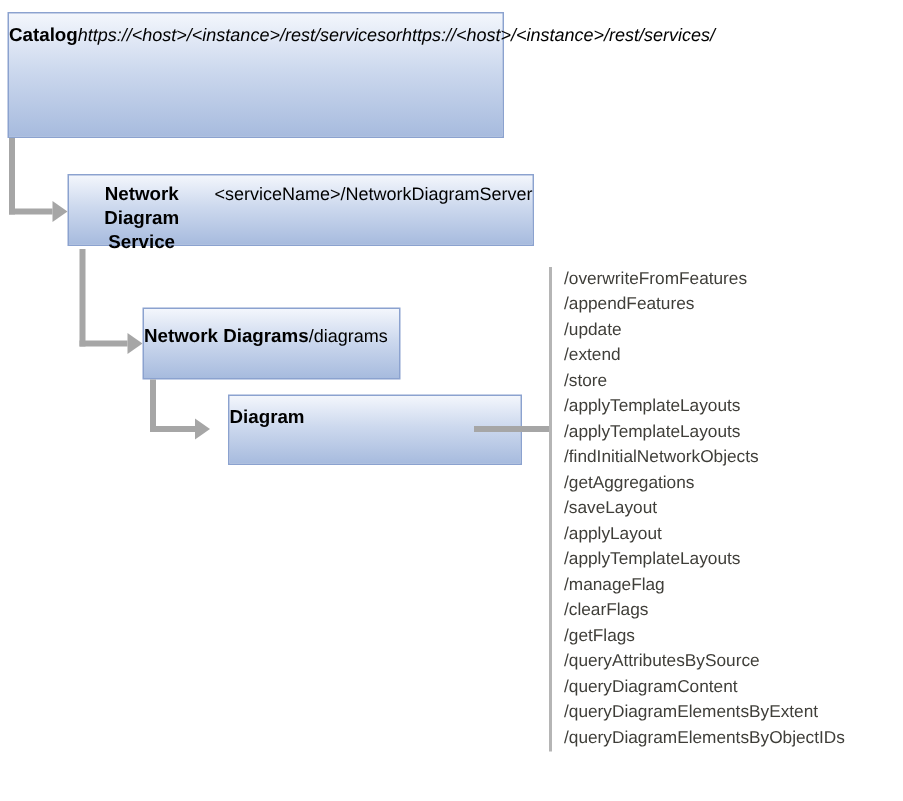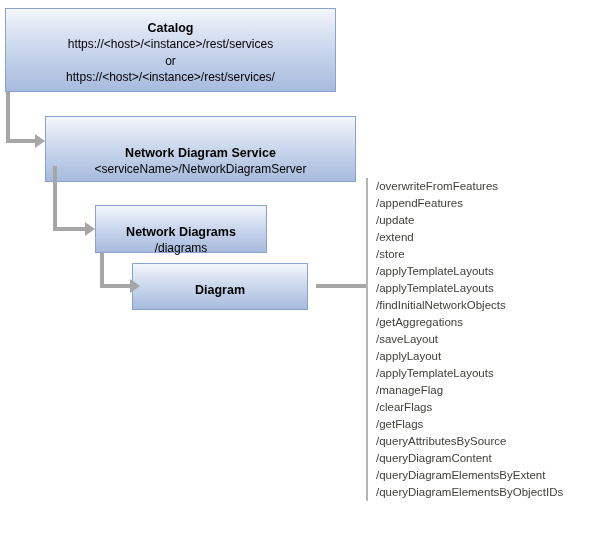--- a/index.html
+++ b/index.html
@@ -16,37 +16,37 @@
     overflow: hidden;
   }
   .box {
     position: absolute;
     box-sizing: border-box;
     background: linear-gradient(to bottom, #f3f6fc 0%, #cdd9ee 45%, #a7bbde 100%);
     border: 1px solid #8ba2cf;
     text-align: center;
     color: #000000;
     display: flex;
-    flex-direction: column;
-    justify-content: center;
+    flex-direction: row;
+    justify-content: flex-start;
   }
   .box-title {
     font-weight: bold;
     font-size: 12.5px;
     line-height: 16px;
   }
   .box-sub {
     font-size: 12px;
     line-height: 16px;
   }
   .catalog      { left: 5px;   top: 8px;   width: 331px; height: 84px; padding-top: 6px; }
-  .catalog .box-sub { line-height: 16.5px; }
-  .service      { left: 45px;  top: 116px; width: 311px; height: 66px; padding-top: 23px; }
-  .ndiagrams    { left: 95px;  top: 205px; width: 172px; height: 48px; padding-top: 22px; }
-  .dnode        { left: 132px; top: 263px; width: 176px; height: 47px; padding-top: 6px; }
+  .catalog .box-sub { line-height: 16.5px; font-style: italic; }
+  .service      { left: 45px;  top: 116px; width: 311px; height: 48px; padding-top: 4px; }
+  .ndiagrams    { left: 95px;  top: 205px; width: 172px; height: 48px; padding-top: 10px; }
+  .dnode        { left: 152px; top: 263px; width: 196px; height: 47px; padding-top: 6px; }
 
   .conn {
     position: absolute;
     background: #a6a6a6;
   }
   .arrowhead {
     position: absolute;
     width: 0;
     height: 0;
     border-top: 7px solid transparent;

